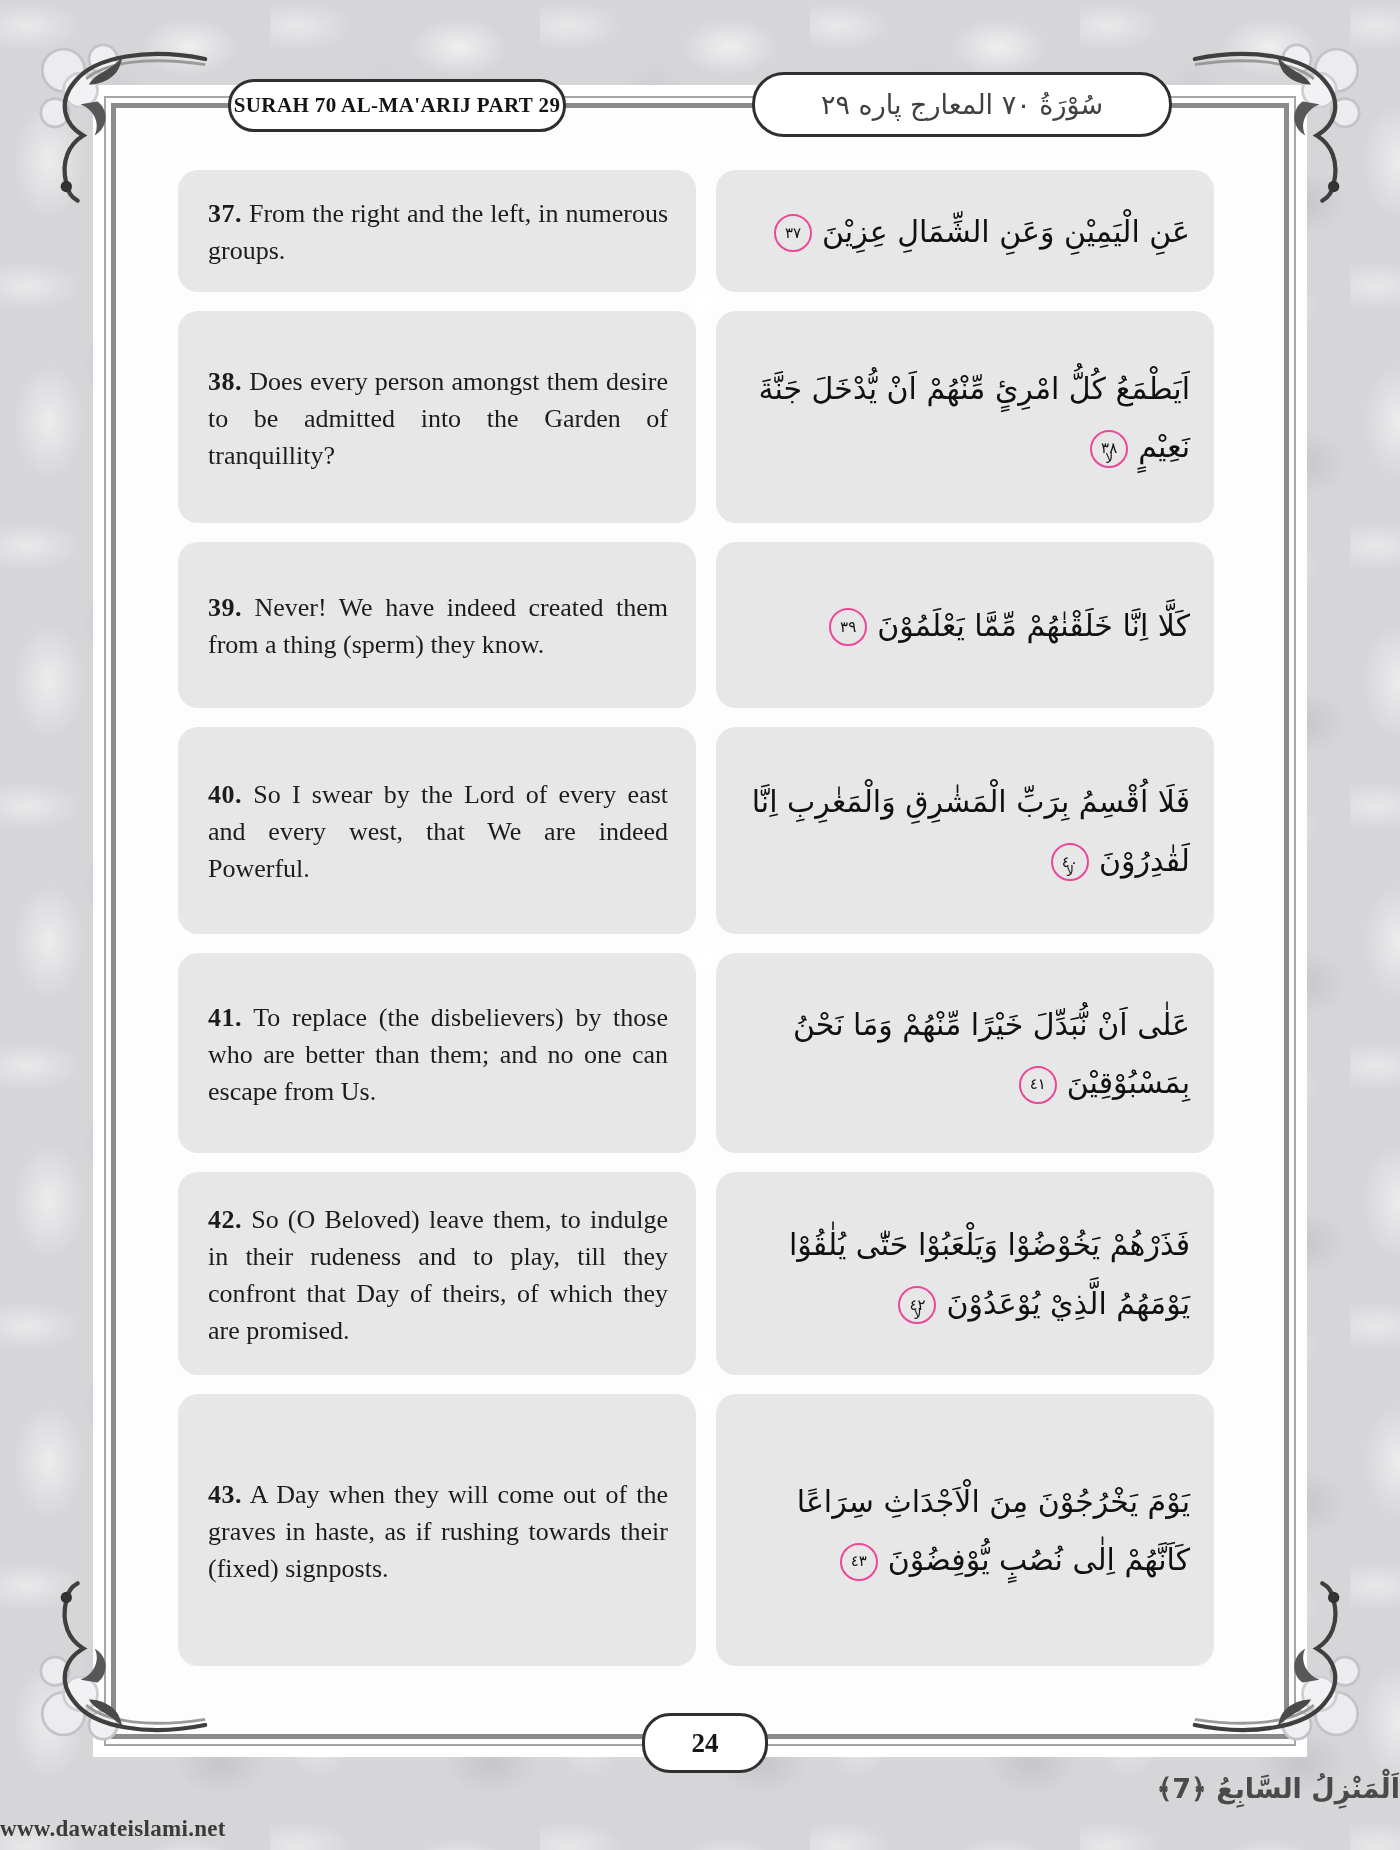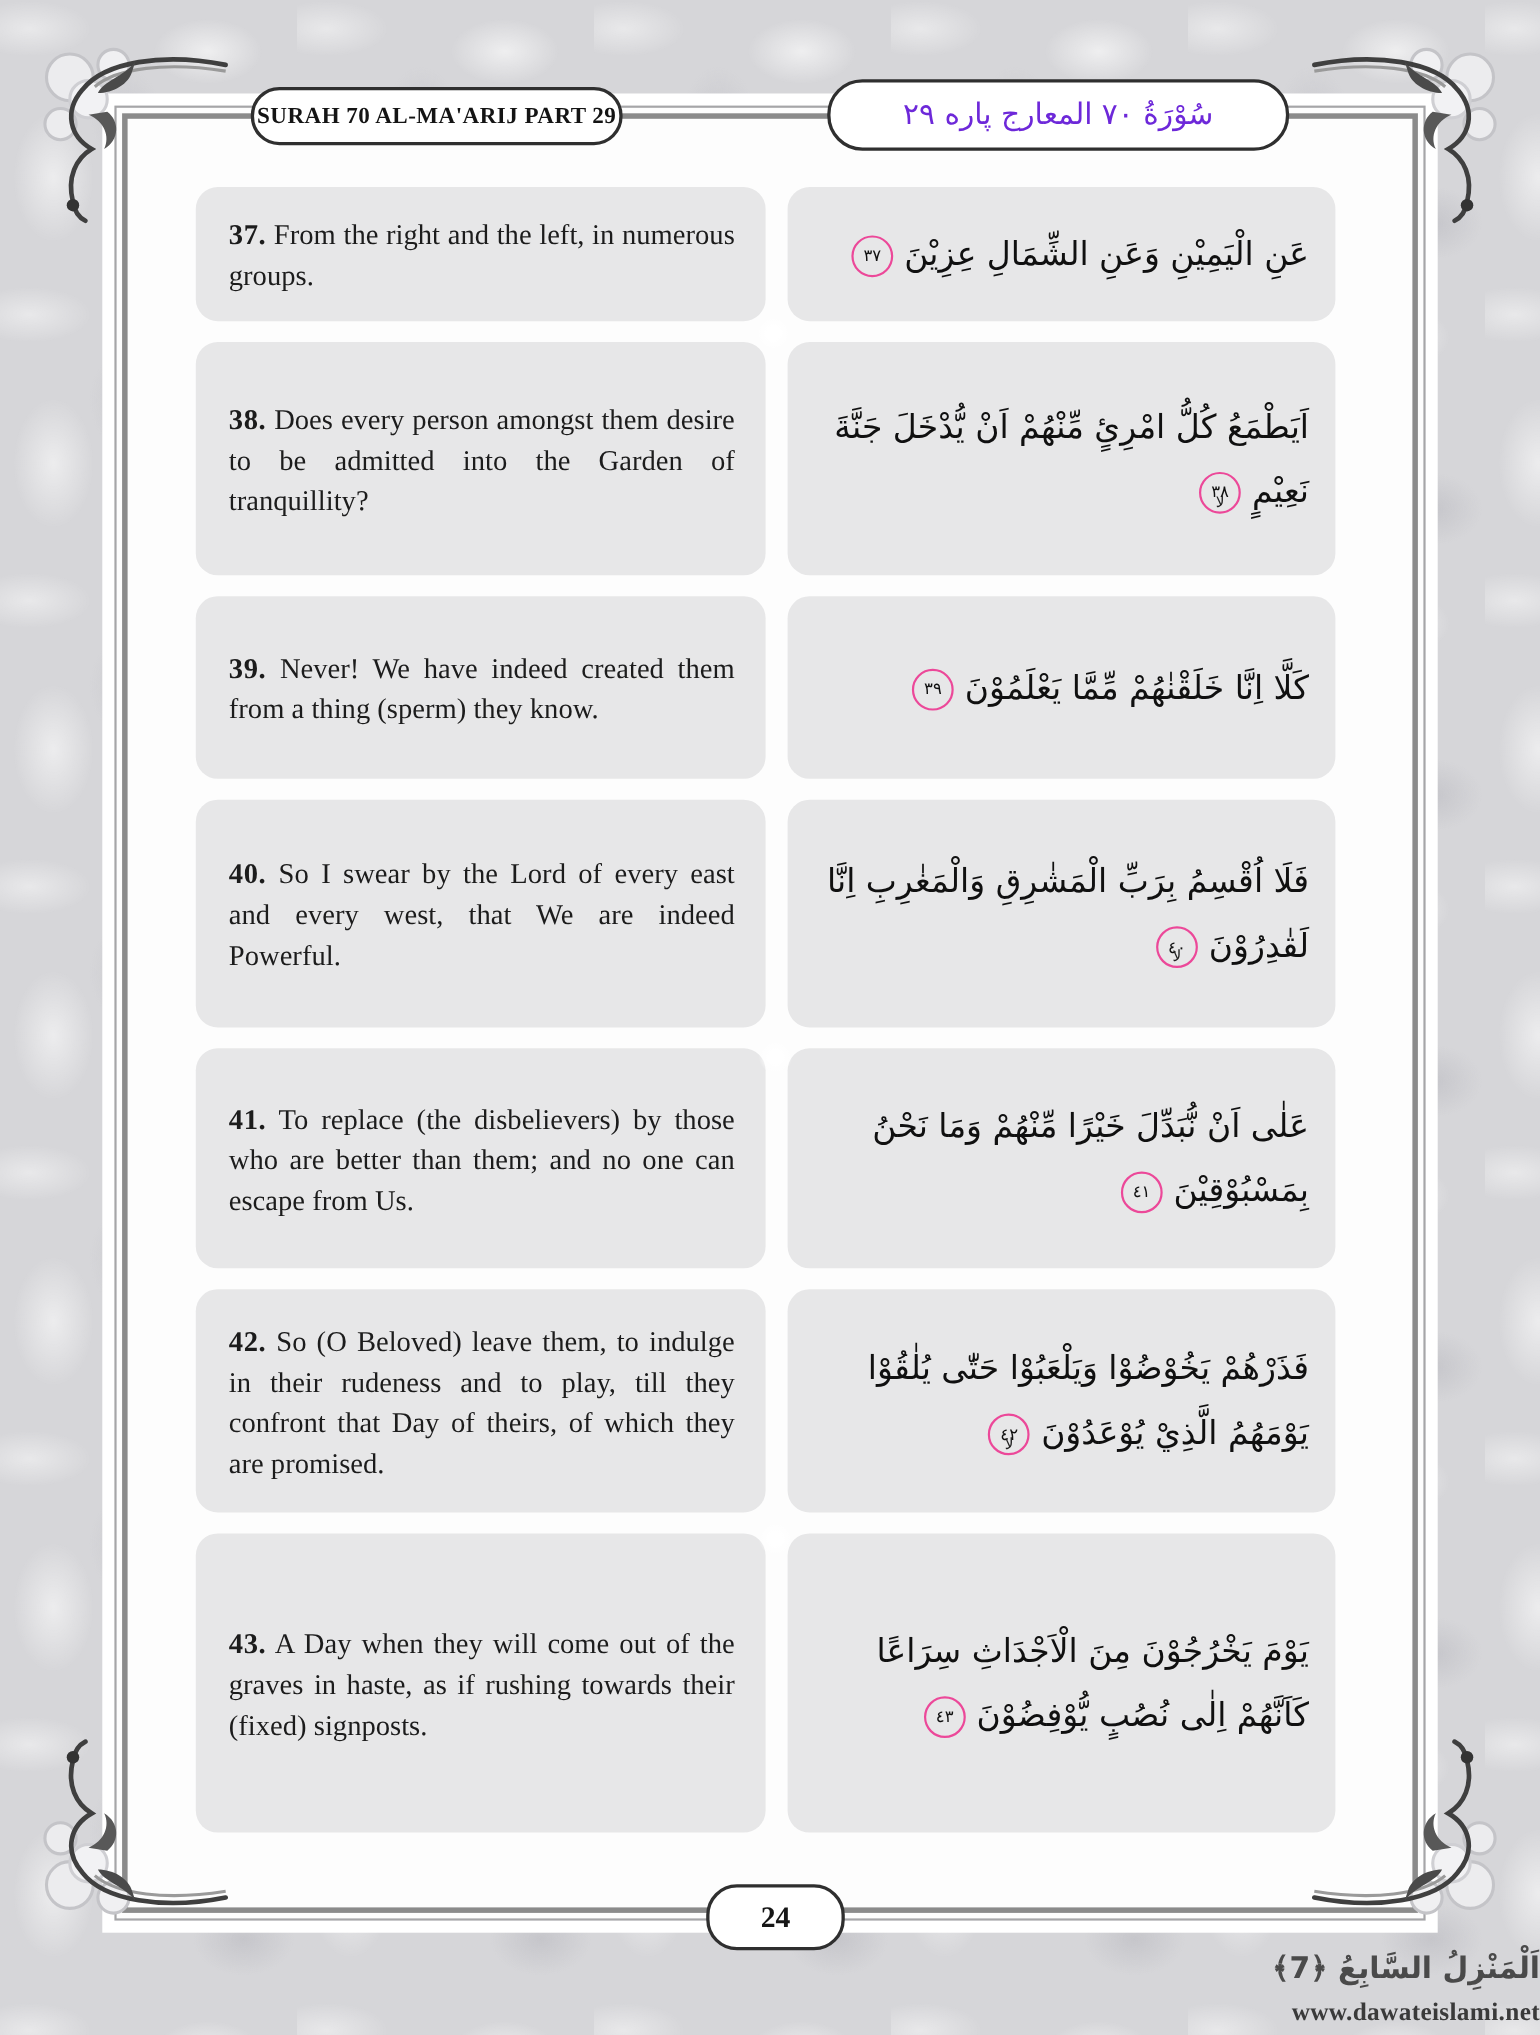--- a/index.html
+++ b/index.html
@@ -61,30 +61,30 @@
     font-size:14px;line-height:1;color:#222;margin-top:39px;
   }
   
   .pill{
     position:absolute;background:#fff;border:3px solid var(--pill-border,#2f2f2f);
     display:flex;align-items:center;justify-content:center;z-index:4;text-align:center;
   }
   .pill-en{left:228px;top:79px;width:332px;height:47px;border-radius:26px;
     font-weight:bold;font-size:21px;letter-spacing:.4px;color:#141414;}
   .pill-ar{left:752px;top:72px;width:414px;height:59px;border-radius:32px;
-    font-family:"DejaVu Sans",sans-serif;font-size:27px;direction:rtl;color:#6d28d9;}
+    font-family:"DejaVu Sans",sans-serif;font-size:27px;direction:rtl;color:#404040;}
   .pill-page{left:642px;top:1713px;width:120px;height:54px;border-radius:28px;
     font-weight:bold;font-size:27px;color:#161616;}
   .manzil{
     position:absolute;left:0;top:1773px;width:100%;text-align:right;
     font-family:"DejaVu Sans",sans-serif;font-size:27px;font-weight:bold;
     color:#4a4a4a;direction:rtl;z-index:4;
   }
   .website{
-    position:absolute;left:0;top:1816px;width:100%;text-align:right;
+    position:absolute;left:0;top:1816px;width:100%;text-align:left;
     font-weight:bold;font-size:23px;color:#3a3a3a;letter-spacing:.3px;z-index:4;
   }
   
   .orn{position:absolute;width:170px;height:170px;z-index:3;}
   .orn-tl{left:38px;top:42px;}
   .orn-tr{left:1192px;top:42px;transform:scaleX(-1);}
   .orn-bl{left:38px;top:1572px;transform:scaleY(-1);}
   .orn-br{left:1192px;top:1572px;transform:scale(-1,-1);}
   
   .glint{position:absolute;width:30px;height:30px;border-radius:50%;z-index:2;

